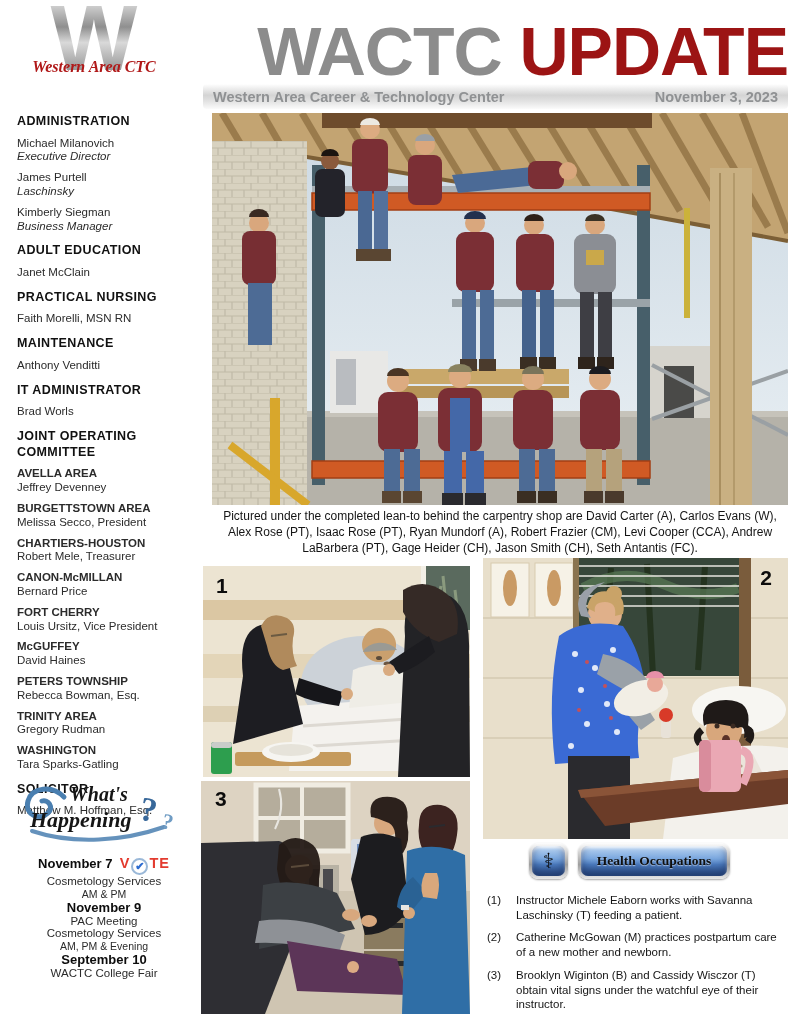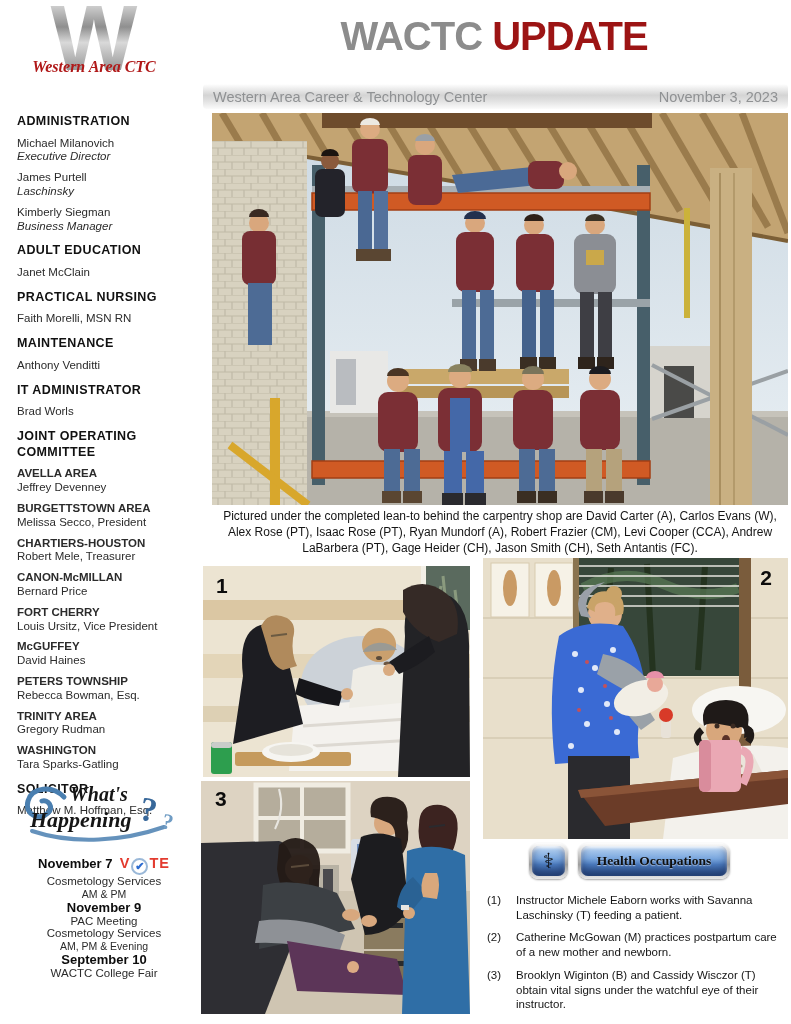--- a/index.html
+++ b/index.html
@@ -8,27 +8,27 @@
 
   
   #logo{position:absolute;left:18px;top:6px;width:152px;height:92px;}
   #logo .bigW{position:absolute;left:0;top:-14px;width:100%;text-align:center;
     font-size:92px;font-weight:bold;line-height:1;
     background:linear-gradient(180deg,#f7f7f7 0%,#8f8f8f 38%,#d9d9d9 55%,#777 100%);
     -webkit-background-clip:text;background-clip:text;color:transparent;}
   #logo .logoText{position:absolute;left:0;top:52px;width:100%;text-align:center;
     font-family:"Liberation Serif",serif;font-style:italic;font-weight:bold;
     font-size:16px;color:#b01818;}
-  #masthead{position:absolute;left:200px;top:14px;width:588px;text-align:center;
-    font-size:40px;font-weight:bold;letter-spacing:-1px;line-height:1.1;white-space:nowrap;}
+  #masthead{position:absolute;left:200px;top:14px;width:588px;text-align:right;
+    font-size:68px;font-weight:bold;letter-spacing:-1px;line-height:1.1;white-space:nowrap;}
   #masthead .t1{color:#8c8c8c;} #masthead .t2{color:#9c1414;}
   #subbar{position:absolute;left:203px;top:84px;width:585px;height:25px;border-radius:4px;
     background:linear-gradient(180deg,#ffffff 0%,#d4d4d4 45%,#e3e3e3 70%,#fbfbfb 100%);
     display:flex;justify-content:space-between;align-items:center;padding:0 10px;box-sizing:border-box;
-    font-weight:normal;font-size:14.5px;color:#8f9193;}
+    font-weight:bold;font-size:14.5px;color:#8f9193;}
 
   
   #sidebar{position:absolute;left:17px;top:104px;width:180px;}
   .sb-head{font-size:12.5px;font-weight:bold;color:#111;letter-spacing:.4px;margin:10px 0 4px 0;line-height:1.25;}
   .sb-entry{margin:7px 0;font-size:11.5px;line-height:1.2;}
   .sb-role{font-style:italic;}
   .sb-dist{font-weight:bold;font-size:11.5px;}
   #sb-bottom{position:absolute;left:10px;top:783px;width:188px;text-align:center;}
   #whats{position:relative;width:180px;height:66px;margin:0 auto 6px auto;}
   #whats .w1{position:absolute;left:56px;top:0px;font-family:"Liberation Serif",serif;

